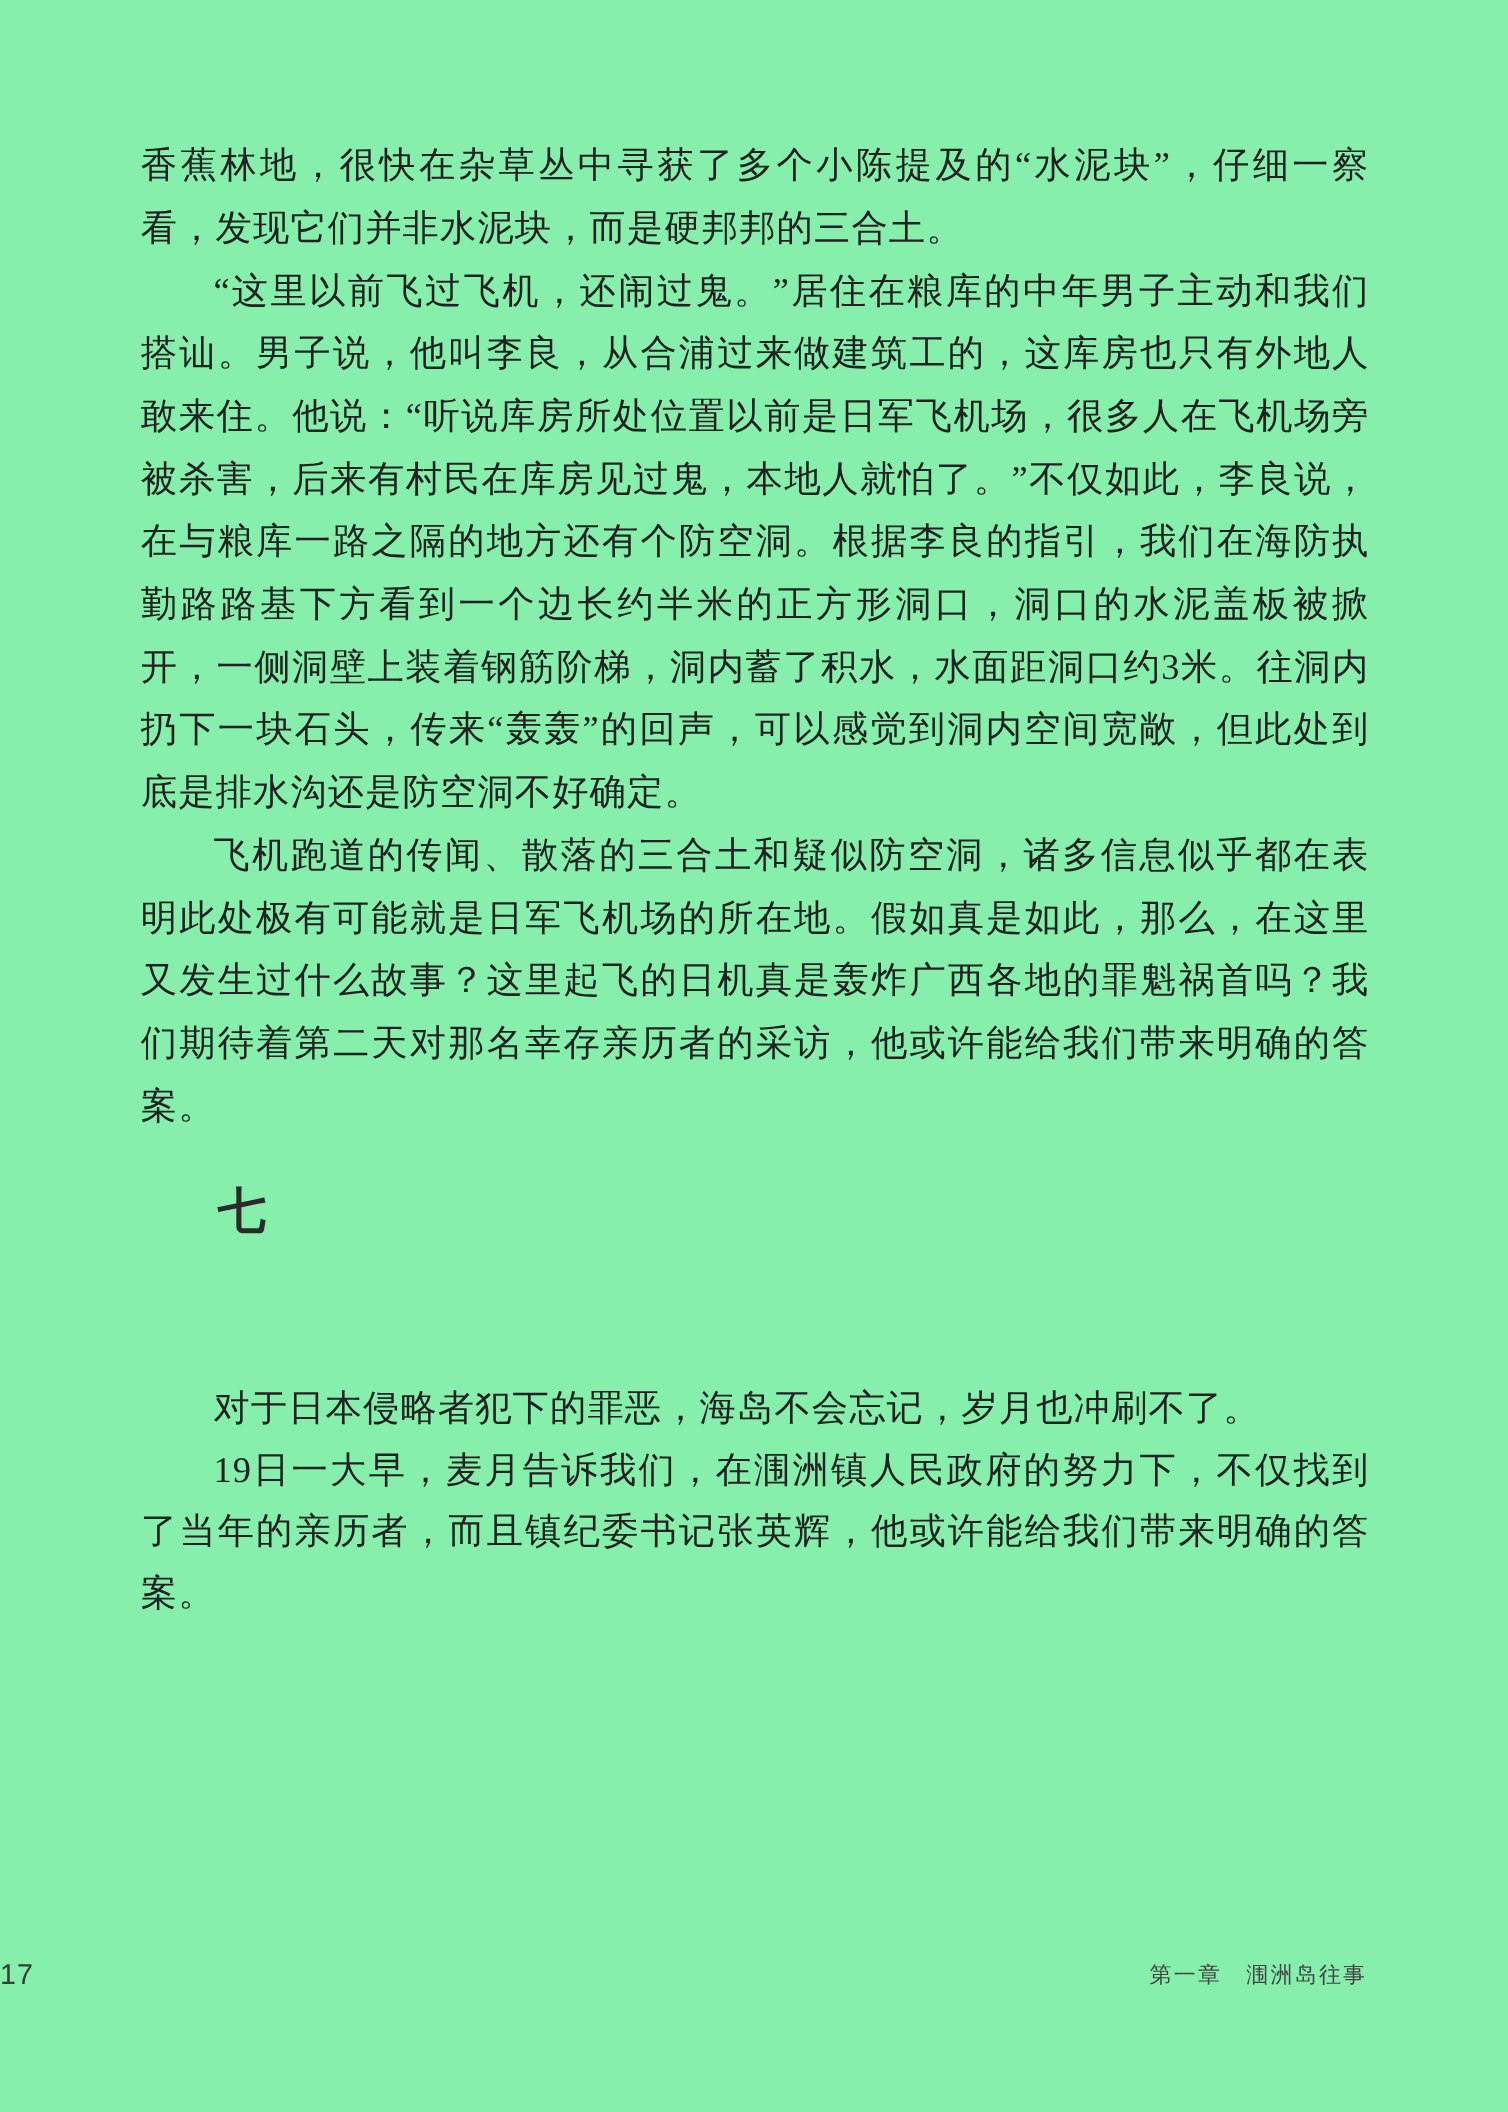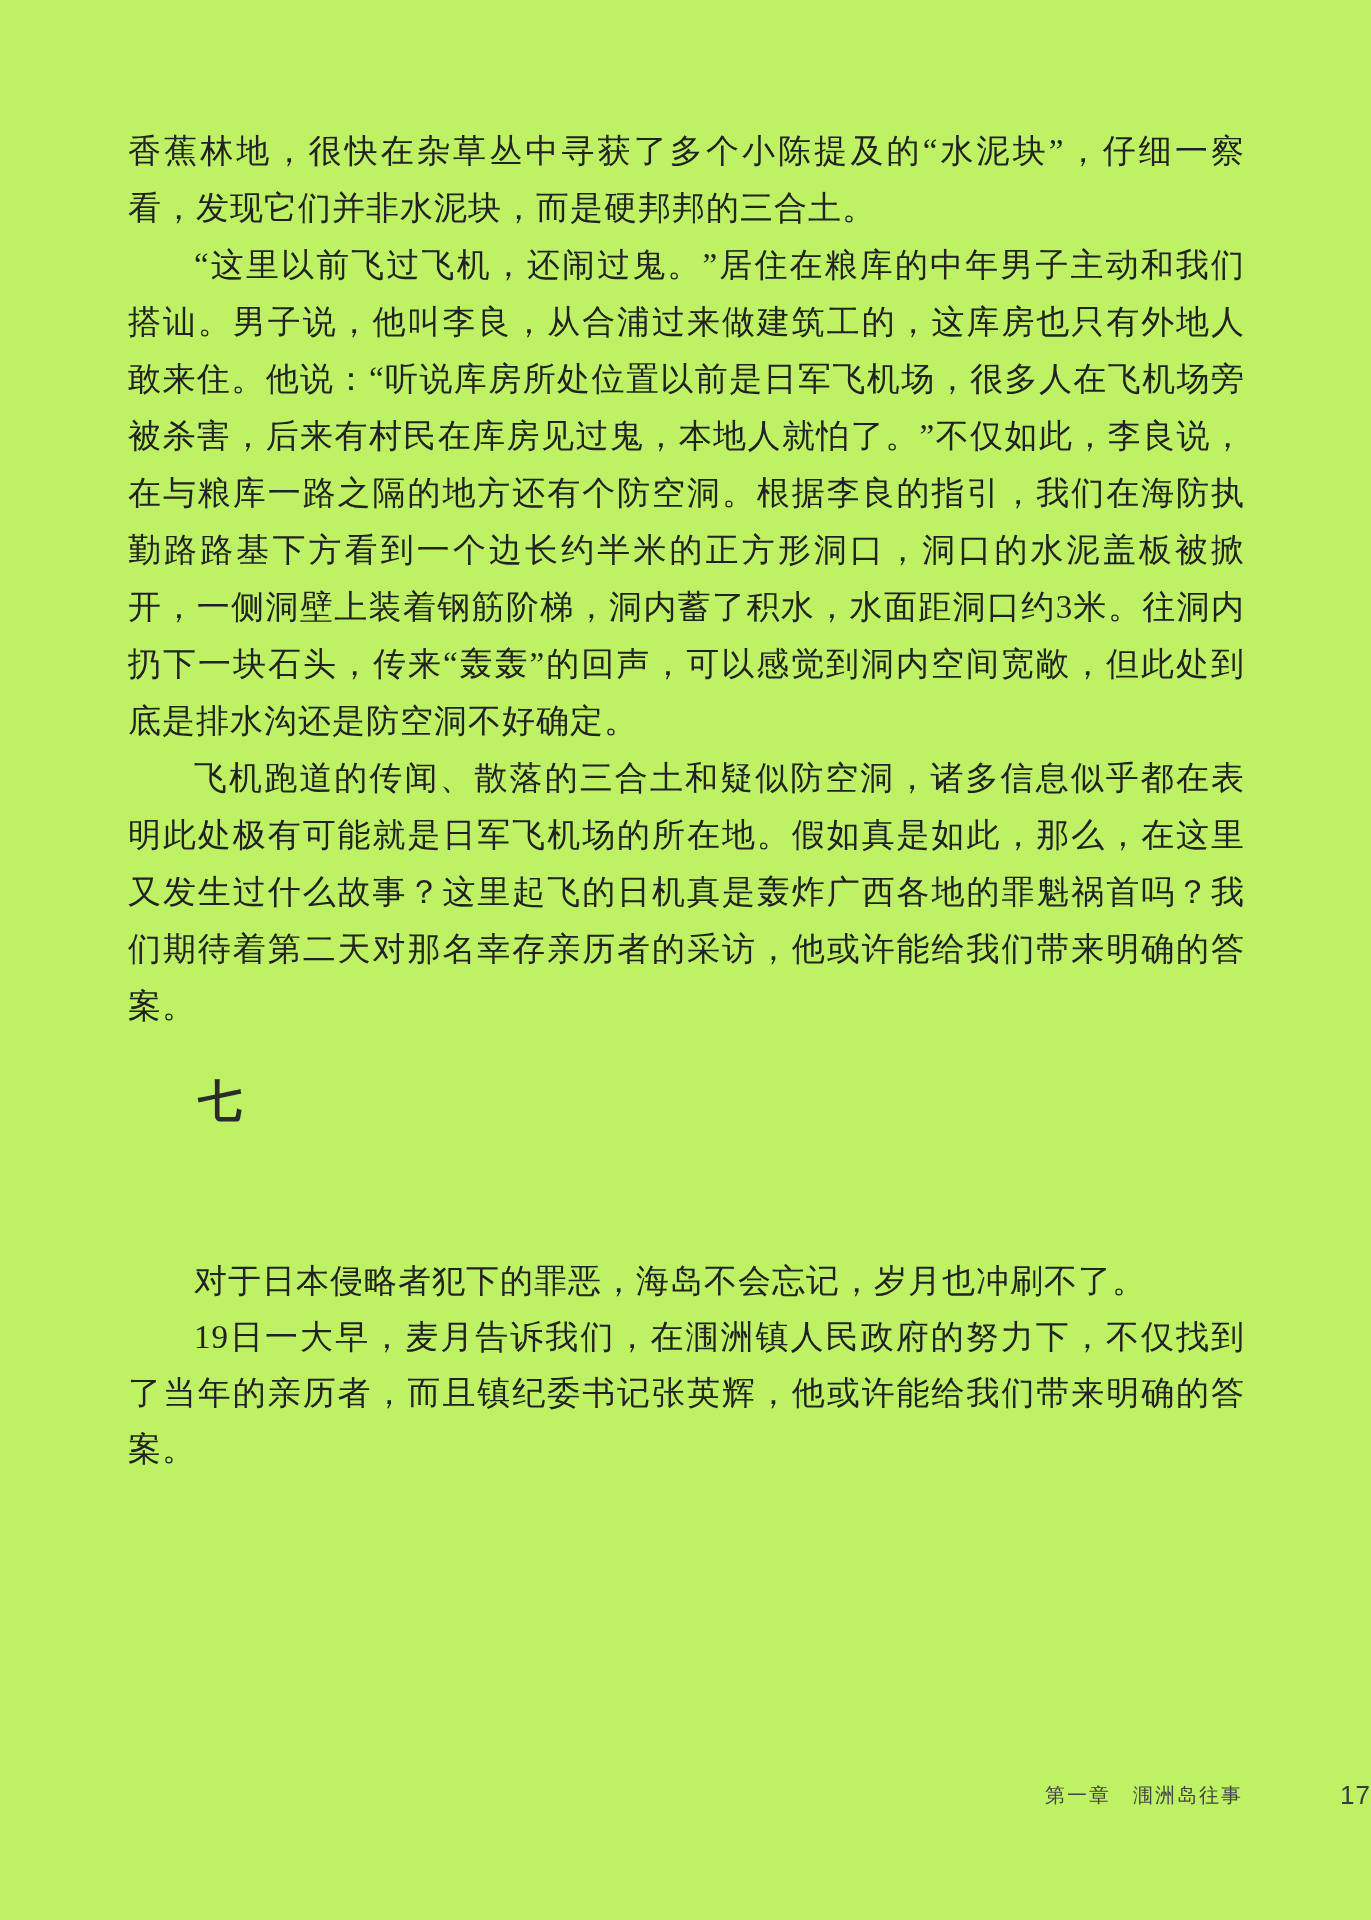--- a/index.html
+++ b/index.html
@@ -8,21 +8,21 @@
     height: 1920px;
     position: relative;
     background: #fdfdfd;
     font-family: "Liberation Serif", serif;
     color: #1f1f1f;
     overflow: hidden;
   }
   .page {
     position: absolute;
     inset: 0;
-    background: #bef264;
+    background: #86efac;
     padding-left: 20px;
   }
   .text-block {
     position: absolute;
     left: 128px;
     width: 1117px;
     font-size: 33px;
     letter-spacing: 1px;
     text-align: justify;
     text-justify: inter-character;
@@ -59,21 +59,21 @@
     top: 1780px;
     width: 1371px;
     height: 40px;
     font-size: 26px;
     color: #3a3a3a;
   }
   .page-number {
     position: absolute;
     left: 0;
     width: 1371px;
-    text-align: right;
+    text-align: left;
     font-family: "Liberation Sans", sans-serif;
     letter-spacing: 1px;
   }
   .chapter-title {
     position: absolute;
     right: 128px;
     top: 2px;
     font-size: 20px;
     letter-spacing: 2px;
     color: #444444;

